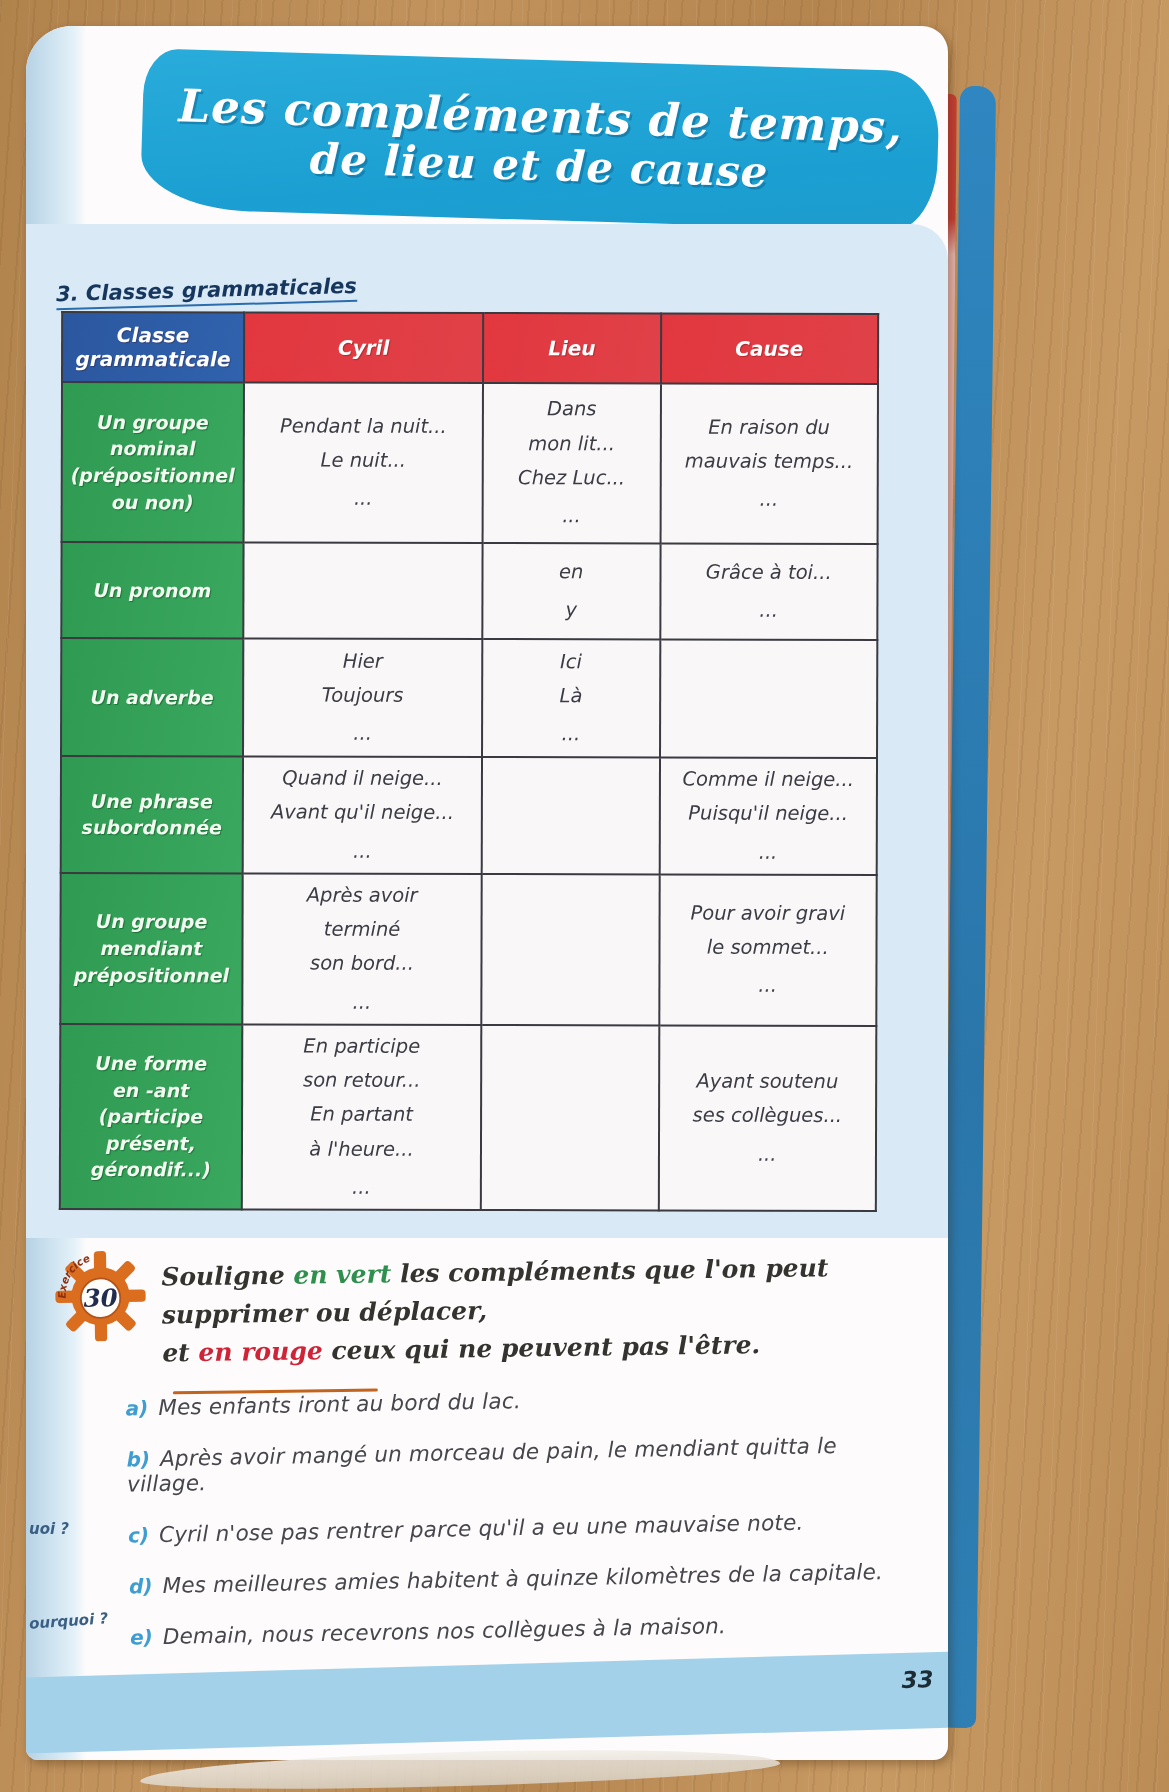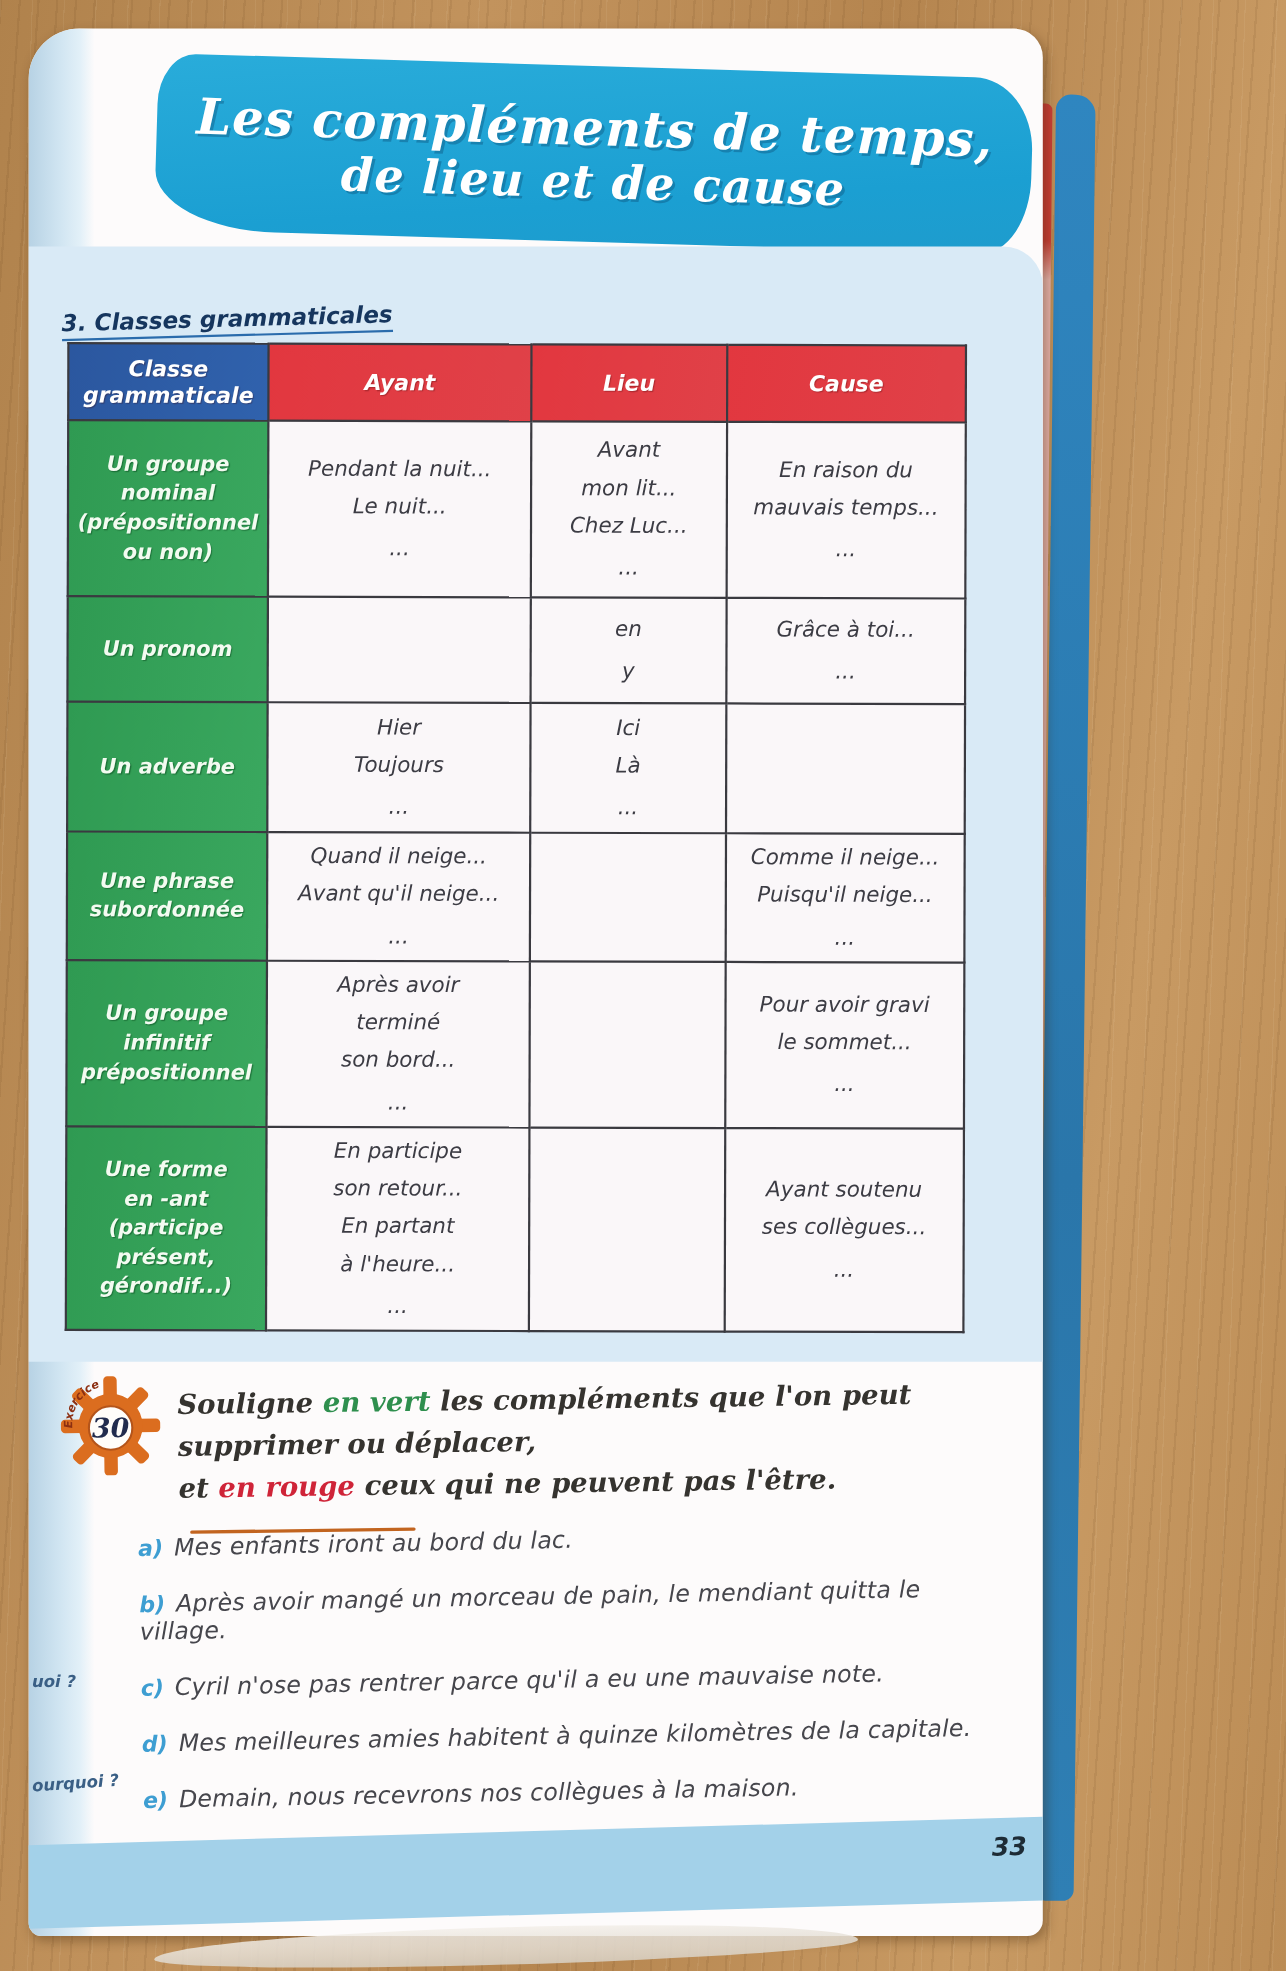--- a/index.html
+++ b/index.html
@@ -131,40 +131,40 @@
   <table class="grid">
     <colgroup>
       <col style="width:182px">
         <col style="width:240px">
         <col style="width:178px">
         <col style="width:218px">
     </colgroup>
     <thead>
       <tr>
           <th class="h-blue">Classe grammaticale</th>
-          <th class="h-red">Ayant</th>
+          <th class="h-red">Cyril</th>
           <th class="h-red">Lieu</th>
           <th class="h-red">Cause</th>
         </tr>
     </thead>
     <tbody>
         <tr>
           <td class="cls">
             <div>Un groupe</div>
             <div>nominal</div>
             <div>(prépositionnel</div>
             <div>ou non)</div>
           </td>
           <td class="bd">
             <div>Pendant la nuit...</div>
             <div>Le nuit...</div>
             <div>...</div>
           </td>
           <td class="bd">
-            <div>Avant</div>
+            <div>Dans</div>
             <div>mon lit...</div>
             <div>Chez Luc...</div>
             <div>...</div>
           </td>
           <td class="bd">
             <div>En raison du</div>
             <div>mauvais temps...</div>
             <div>...</div>
           </td>
         </tr>
@@ -211,21 +211,21 @@
           <td class="bd"></td>
           <td class="bd">
             <div>Comme il neige...</div>
             <div>Puisqu'il neige...</div>
             <div>...</div>
           </td>
         </tr>
         <tr>
           <td class="cls">
             <div>Un groupe</div>
-            <div>infinitif</div>
+            <div>mendiant</div>
             <div>prépositionnel</div>
           </td>
           <td class="bd">
             <div>Après avoir</div>
             <div>terminé</div>
             <div>son bord...</div>
             <div>...</div>
           </td>
           <td class="bd"></td>
           <td class="bd">

